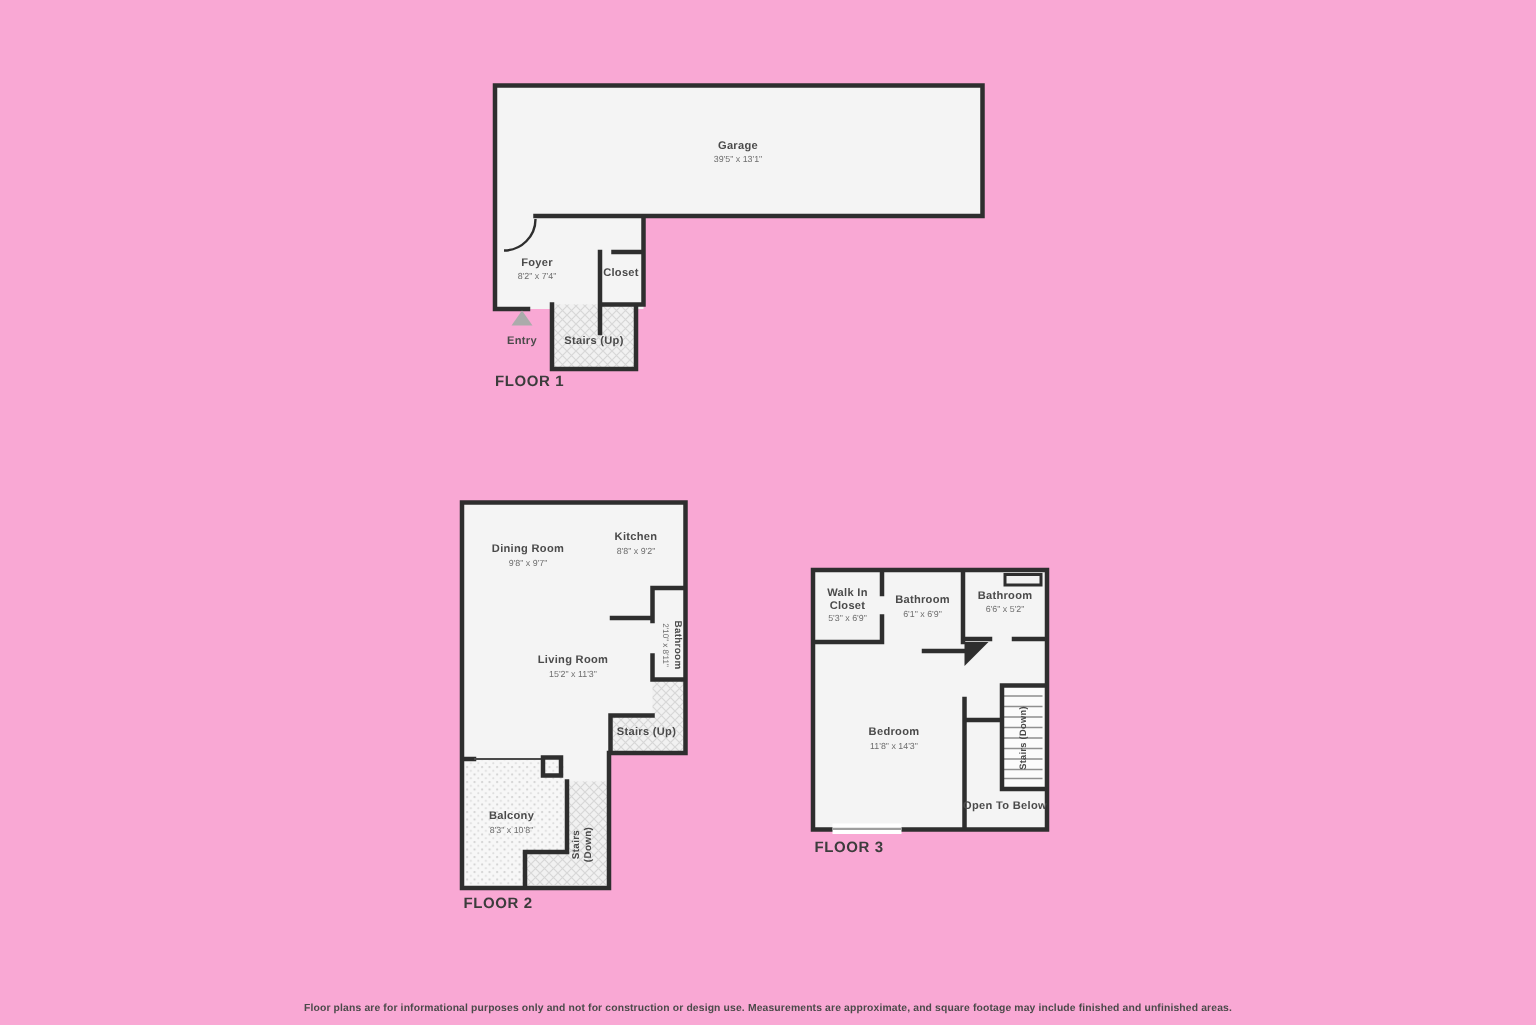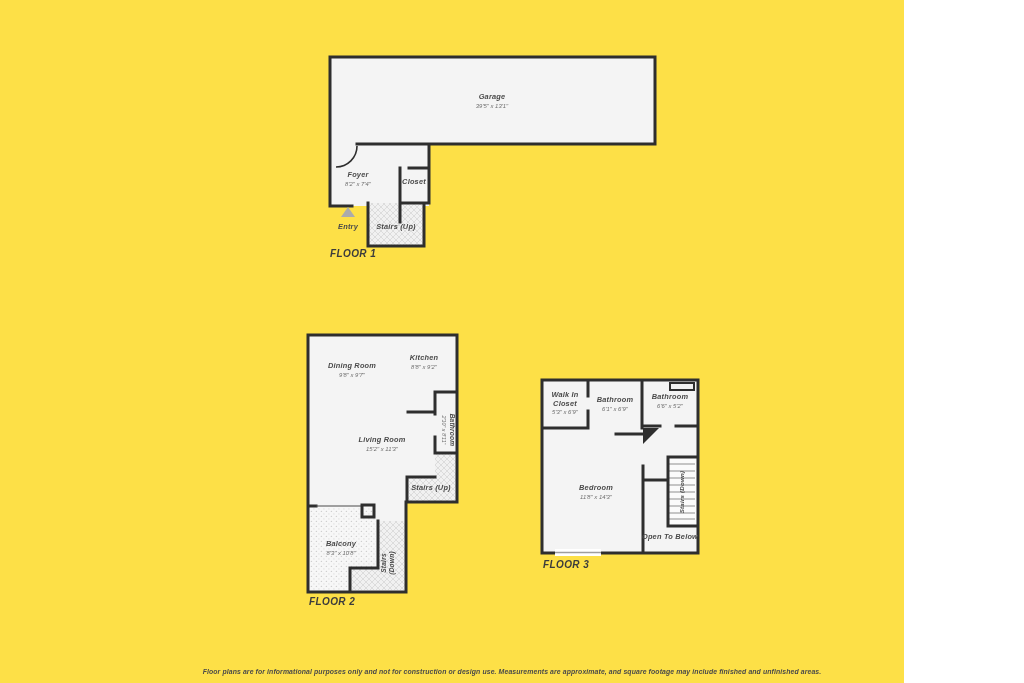--- a/index.html
+++ b/index.html
@@ -1,17 +1,17 @@
 <!DOCTYPE html>
 <html><head>
 <meta charset="utf-8">
 <style>
   html,body{margin:0;padding:0;background:#ffffff;}
-  .page{position:relative;width:904px;height:683px;background:#fde047;overflow:hidden;
-        font-family:"Liberation Sans", sans-serif;font-style:italic;}
+  .page{position:relative;width:1024px;height:683px;background:#f9a8d4;overflow:hidden;
+        font-family:"Liberation Sans", sans-serif;}
   svg{display:block;}
   .room-name{font-family:"Liberation Sans",sans-serif;font-size:7.4px;font-weight:600;
              fill:#4a4a4a;text-anchor:middle;letter-spacing:.2px;}
   .room-dims{font-family:"Liberation Sans",sans-serif;font-size:5.9px;font-weight:400;
              fill:#6d6d6d;text-anchor:middle;}
   .floor-label{font-family:"Liberation Sans",sans-serif;font-size:10px;font-weight:700;
                fill:#3c3c3c;letter-spacing:.4px;}
   .footer-text{font-family:"Liberation Sans",sans-serif;font-size:6.9px;font-weight:700;
                fill:#4a4a4a;text-anchor:middle;letter-spacing:.1px;}
   .wall{stroke:#2e2e2e;stroke-width:3;fill:none;stroke-linecap:square;}

